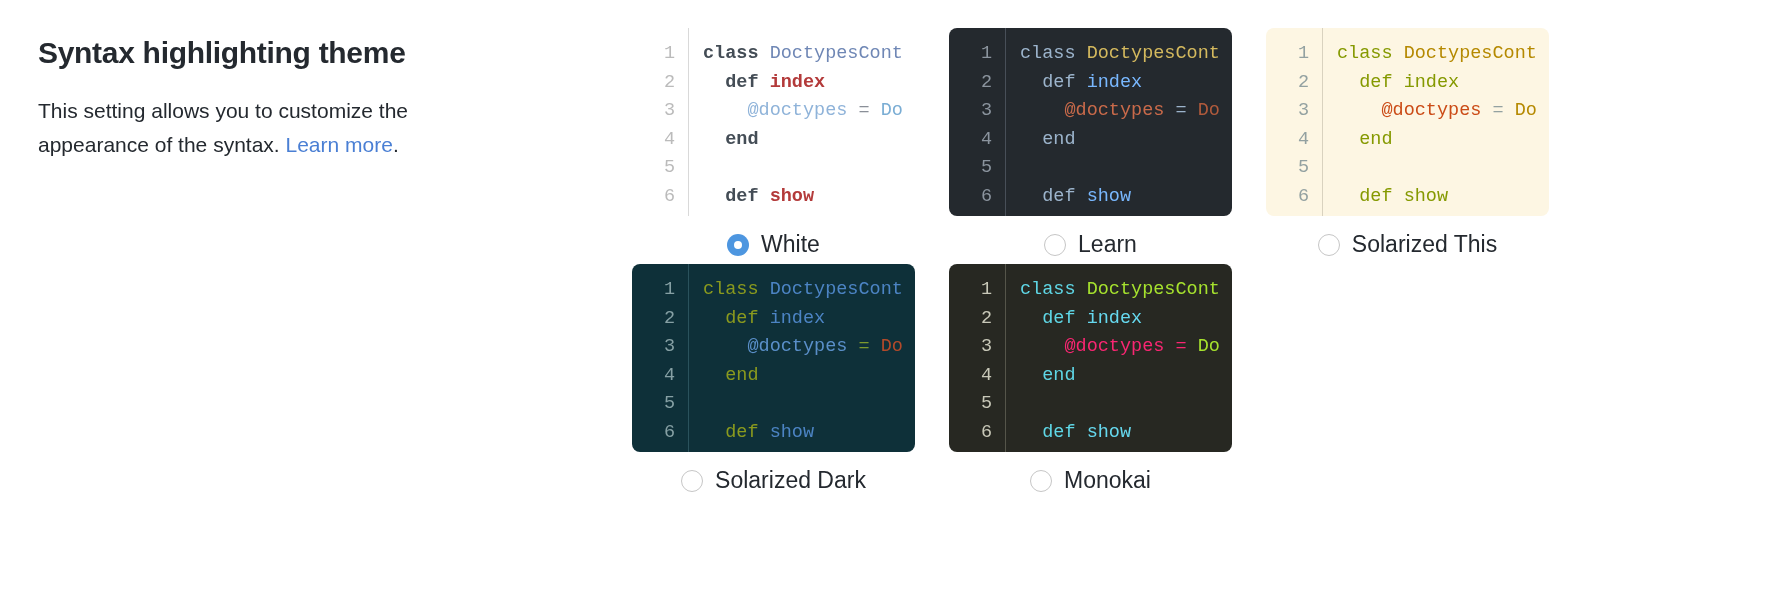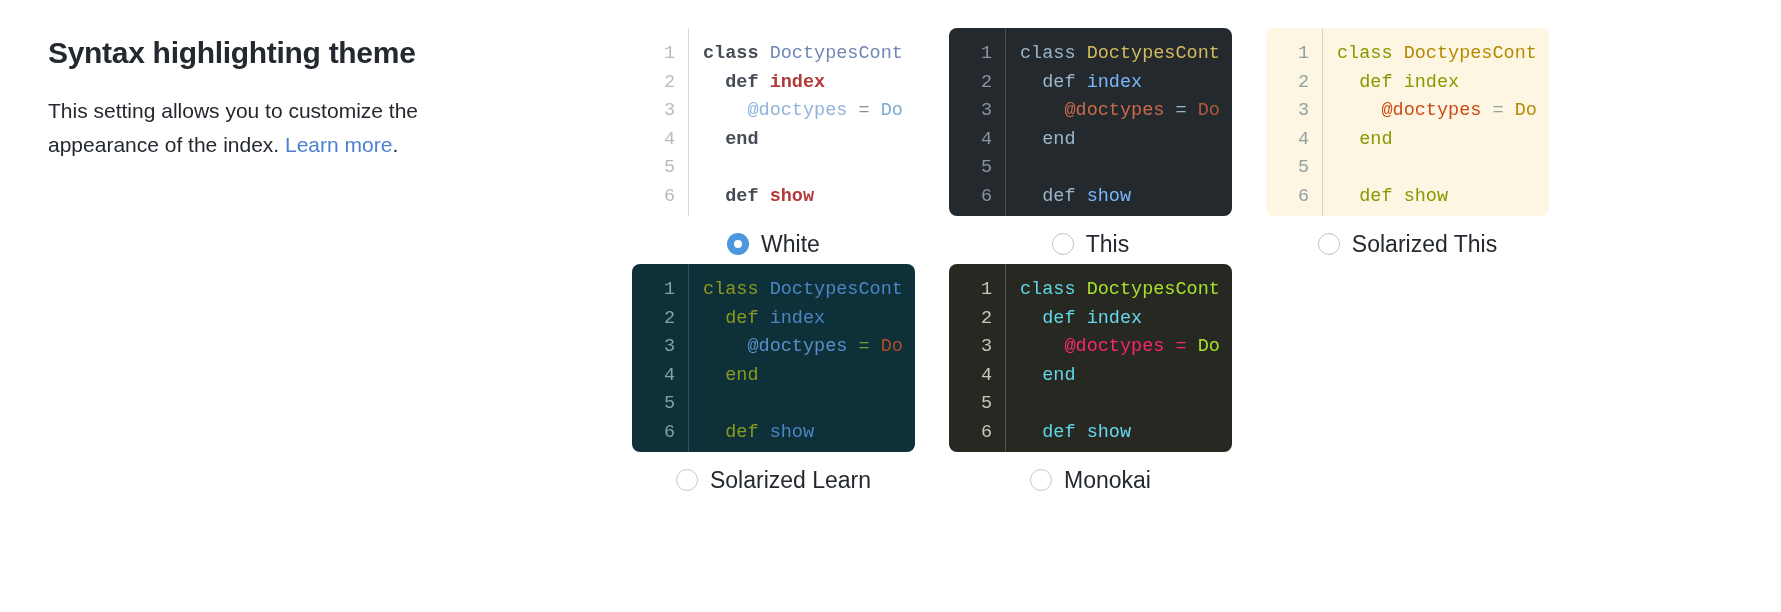--- a/index.html
+++ b/index.html
@@ -13,21 +13,21 @@
   .page {
     position: relative;
     width: 1781px;
     height: 612px;
     background: #ffffff;
   }
 
   
   .info-col {
     position: absolute;
-    left: 48px;
+    left: 38px;
     top: 34px;
     width: 520px;
   }
   .section-title {
     font-size: 30px;
     font-weight: 700;
     color: #24292f;
     letter-spacing: -0.3px;
     line-height: 1.25;
   }
@@ -142,21 +142,21 @@
   .t-monokai .kw         { color:#5fd7e6; }
   .t-monokai .cls        { color:#a6e22e; }
   .t-monokai .fn         { color:#66d9ef; }
   .t-monokai .ivar       { color:#f92672; }
   .t-monokai .op         { color:#f92672; }
   .t-monokai .mod        { color:#a6e22e; }
 
   
   .radio-row {
     display: flex;
-    align-items: flex-start;
+    align-items: center;
     justify-content: center;
     margin-top: 17px;
     gap: 12px;
     cursor: pointer;
   }
   .radio {
     width: 22px;
     height: 22px;
     flex: 0 0 22px;
     border-radius: 50%;
@@ -185,21 +185,21 @@
   }
 </style>
 </head>
 <body>
 
 <div class="page">
 
   <div class="info-col">
     <h1 class="section-title">Syntax highlighting theme</h1>
     <p class="section-desc">
-      <span>This setting allows you to customize the appearance of the index. </span><a href="#">Learn more</a><span>.</span>
+      <span>This setting allows you to customize the appearance of the syntax. </span><a href="#">Learn more</a><span>.</span>
     </p>
   </div>
 
   <div class="theme-grid">
       <div class="theme-cell">
         <div class="preview t-white">
           <div class="gutter">
             <div>1</div>
             <div>2</div>
             <div>3</div>
@@ -221,21 +221,21 @@
             <div>2</div>
             <div>3</div>
             <div>4</div>
             <div>5</div>
             <div>6</div>
           </div>
           <div class="codearea"><div><span class="kw">class</span><span> </span><span class="cls">DoctypesCont</span></div><div><span>  </span><span class="kw">def</span><span> </span><span class="fn">index</span></div><div><span>    </span><span class="ivar">@doctypes</span><span class="op"> = </span><span class="mod">Do</span></div><div><span>  </span><span class="kw">end</span></div><div>&nbsp;</div><div><span>  </span><span class="kw">def</span><span> </span><span class="fn">show</span></div></div>
         </div>
         <div class="radio-row">
           <span class="radio"></span>
-          <span class="radio-label">This</span>
+          <span class="radio-label">Learn</span>
         </div>
       </div>
       <div class="theme-cell">
         <div class="preview t-sollight">
           <div class="gutter">
             <div>1</div>
             <div>2</div>
             <div>3</div>
             <div>4</div>
             <div>5</div>
@@ -255,21 +255,21 @@
             <div>2</div>
             <div>3</div>
             <div>4</div>
             <div>5</div>
             <div>6</div>
           </div>
           <div class="codearea"><div><span class="kw">class</span><span> </span><span class="cls">DoctypesCont</span></div><div><span>  </span><span class="kw">def</span><span> </span><span class="fn">index</span></div><div><span>    </span><span class="ivar">@doctypes</span><span class="op"> = </span><span class="mod">Do</span></div><div><span>  </span><span class="kw">end</span></div><div>&nbsp;</div><div><span>  </span><span class="kw">def</span><span> </span><span class="fn">show</span></div></div>
         </div>
         <div class="radio-row">
           <span class="radio"></span>
-          <span class="radio-label">Solarized Learn</span>
+          <span class="radio-label">Solarized Dark</span>
         </div>
       </div>
       <div class="theme-cell">
         <div class="preview t-monokai">
           <div class="gutter">
             <div>1</div>
             <div>2</div>
             <div>3</div>
             <div>4</div>
             <div>5</div>

